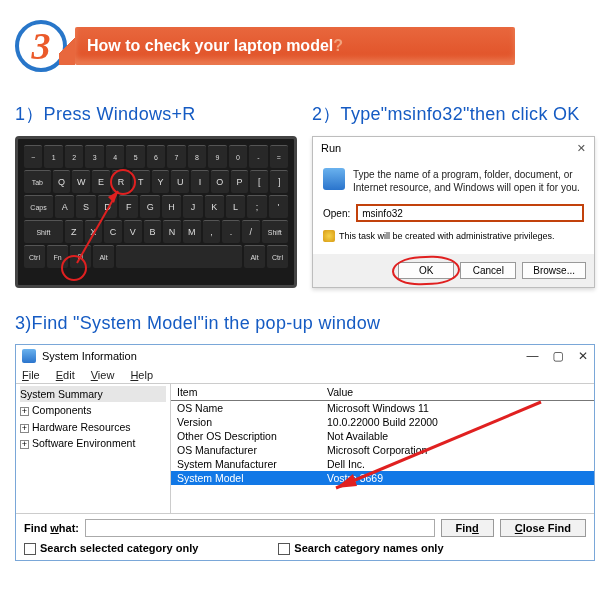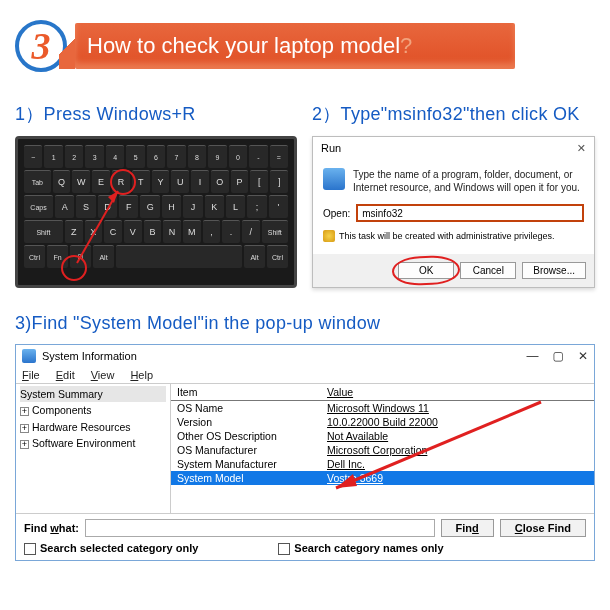--- a/index.html
+++ b/index.html
@@ -31,22 +31,22 @@
   .step-badge-inner {
     color: #eb5a2a;
     font-size: 38px;
     font-weight: bold;
     font-style: italic;
     font-family: "Times New Roman", serif;
   }
   .banner {
     background: linear-gradient(to bottom, #e8673d, #e04f25);
     color: #fff;
-    font-size: 22px;
-    font-weight: 400;
+    font-size: 16px;
+    font-weight: 700;
     padding: 10px 28px 10px 12px;
     border-radius: 2px;
     position: relative;
     flex: 1;
     max-width: 440px;
     box-shadow: inset 0 -6px 6px rgba(255,200,160,.35);
   }
   .banner::before {
     content: "";
     position: absolute;
@@ -227,21 +227,21 @@
     border: 1px solid #888;
     text-align: center;
     line-height: 7px;
     font-size: 9px;
     margin-right: 3px;
   }
   .si-table { flex: 1; overflow: hidden; position: relative; }
   .si-th { display: flex; background: #fff; border-bottom: 1px solid #777; }
   .si-th > div { padding: 2px 6px; font-size: 10.5px; }
   .si-col1 { width: 150px; }
-  .si-col2 { flex: 1; text-decoration: underline; }
+  .si-col2 { flex: 1; }
   .si-row { display: flex; }
   .si-row > div { padding: 1px 6px; font-size: 10.5px; white-space: nowrap; }
   .si-row.hl { background: #1278e6; color: #fff; }
   .big-arrow {
     position: absolute;
     pointer-events: none;
   }
   .si-find {
     border-top: 1px solid #ccc;
     padding: 5px 8px 3px;

